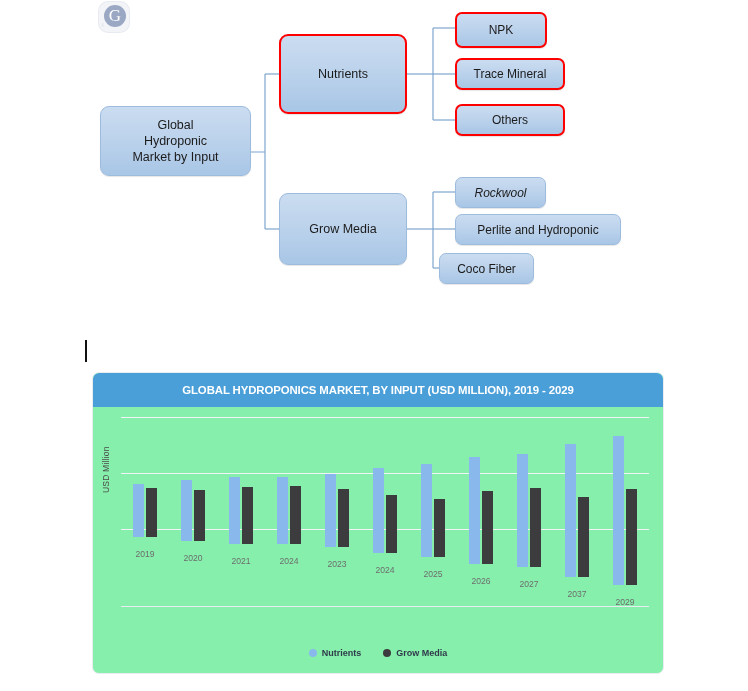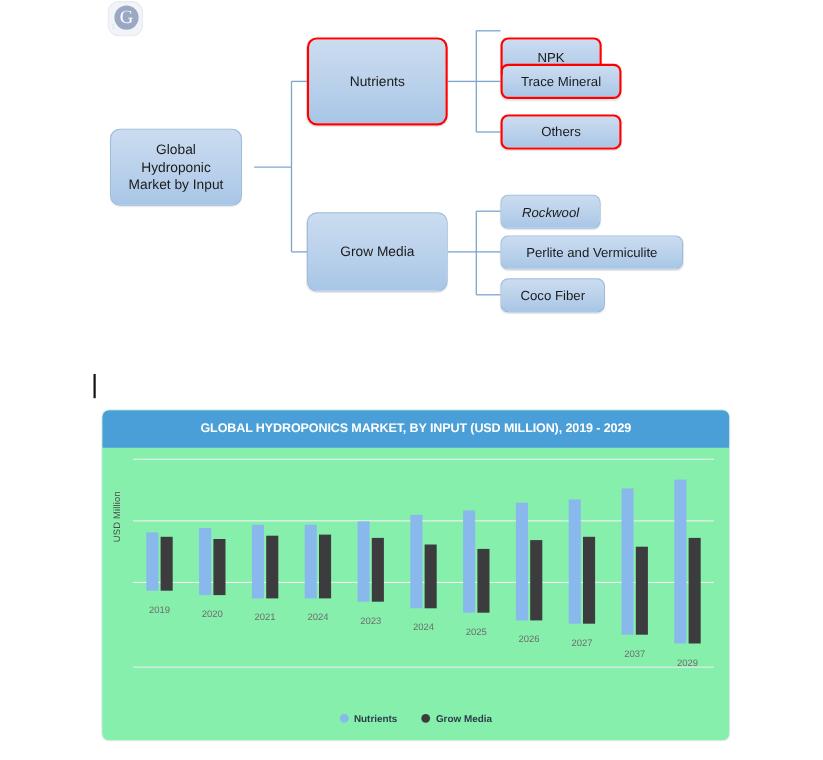--- a/index.html
+++ b/index.html
@@ -153,51 +153,51 @@
       <path d="M433 120 H455"></path>
 
       <path d="M407 229 H433"></path>
       <path d="M433 192 V268"></path>
       <path d="M433 192 H455"></path>
       <path d="M433 229 H455"></path>
       <path d="M433 268 H455"></path>
     </g>
   </svg>
 
-  <div class="node" style="left:100px;top:117px;width:120px;height:70px;">
+  <div class="node" style="left:100px;top:106px;width:151px;height:70px;">
     <span style="white-space:pre-line;">Global
 Hydroponic
 Market by Input</span>
   </div>
 
   <div class="node hl" style="left:279px;top:34px;width:128px;height:80px;">
     <span>Nutrients</span>
   </div>
 
-  <div class="node hl small" style="left:455px;top:12px;width:92px;height:36px;margin-top:22px;">
+  <div class="node hl small" style="left:455px;top:12px;width:92px;height:36px;">
     <span>NPK</span>
   </div>
   <div class="node hl small" style="left:455px;top:104px;width:110px;height:32px;">
     <span>Others</span>
   </div>
   <div class="node hl small" style="left:455px;top:58px;width:110px;height:32px;">
     <span>Trace Mineral</span>
   </div>
 
   <div class="node" style="left:279px;top:193px;width:128px;height:72px;">
     <span>Grow Media</span>
   </div>
 
   <div class="node small" style="left:455px;top:177px;width:91px;height:31px;font-style:italic;">
     <span>Rockwool</span>
   </div>
   <div class="node small" style="left:455px;top:214px;width:166px;height:31px;">
-    <span>Perlite and Vermiculite</span>
-  </div>
-  <div class="node small" style="left:455px;top:253px;width:95px;height:31px;">
+    <span>Perlite and Hydroponic</span>
+  </div>
+  <div class="node small" style="left:439px;top:253px;width:95px;height:31px;">
     <span>Coco Fiber</span>
   </div>
 </div>
 
 <div id="caret"></div>
 
 <div id="chart-card">
 
   <div id="chart-title">GLOBAL HYDROPONICS MARKET, BY INPUT (USD MILLION), 2019 - 2029</div>
 

